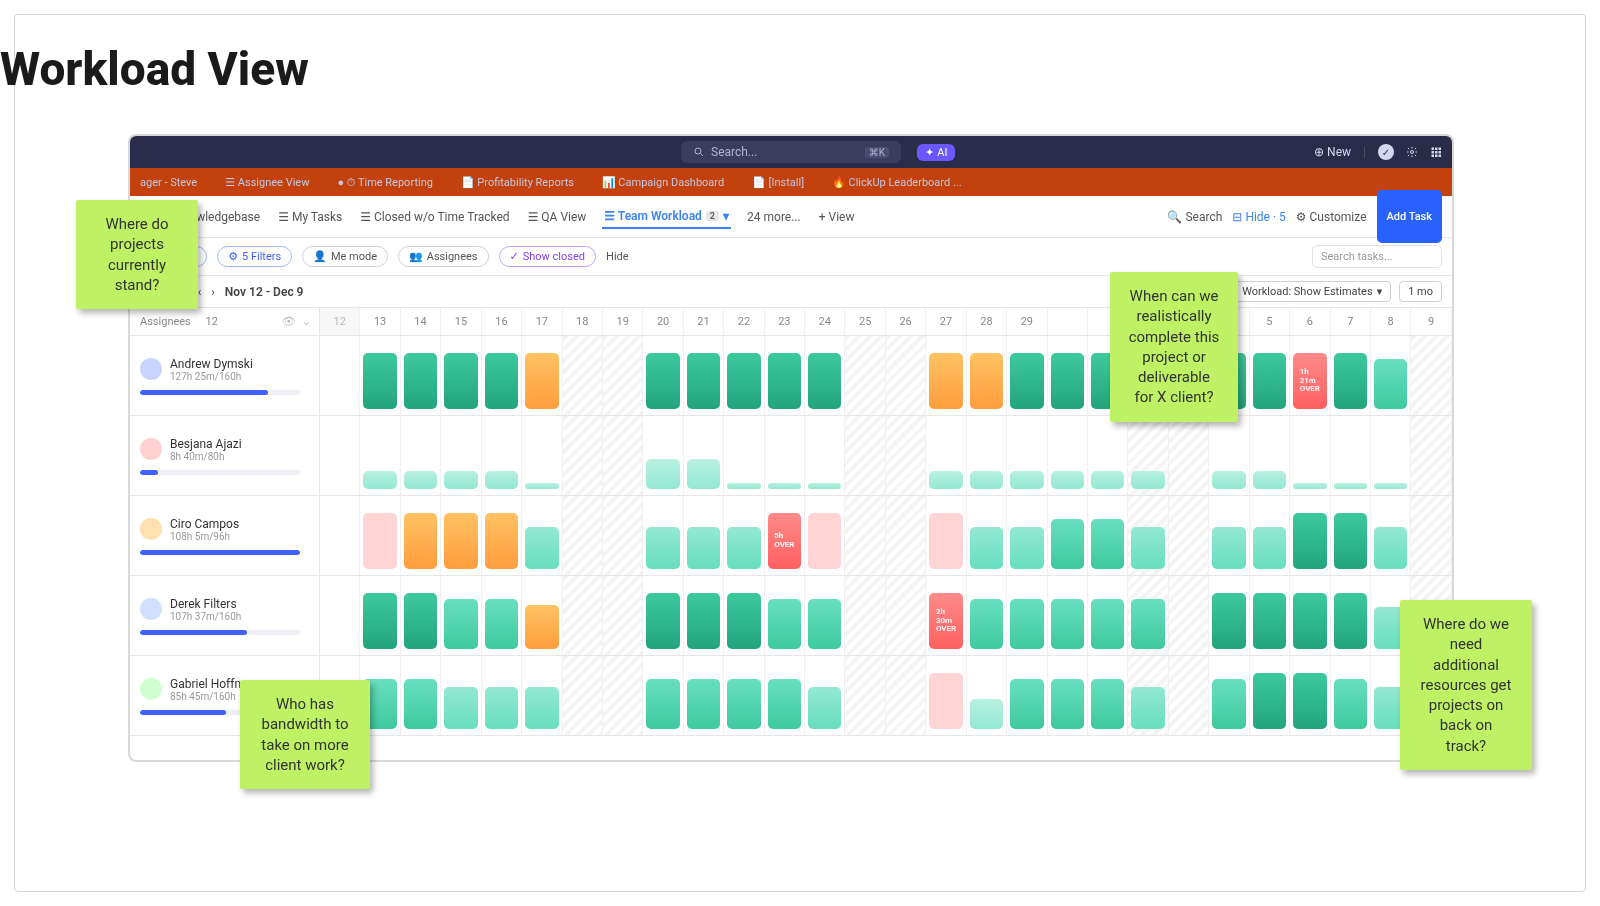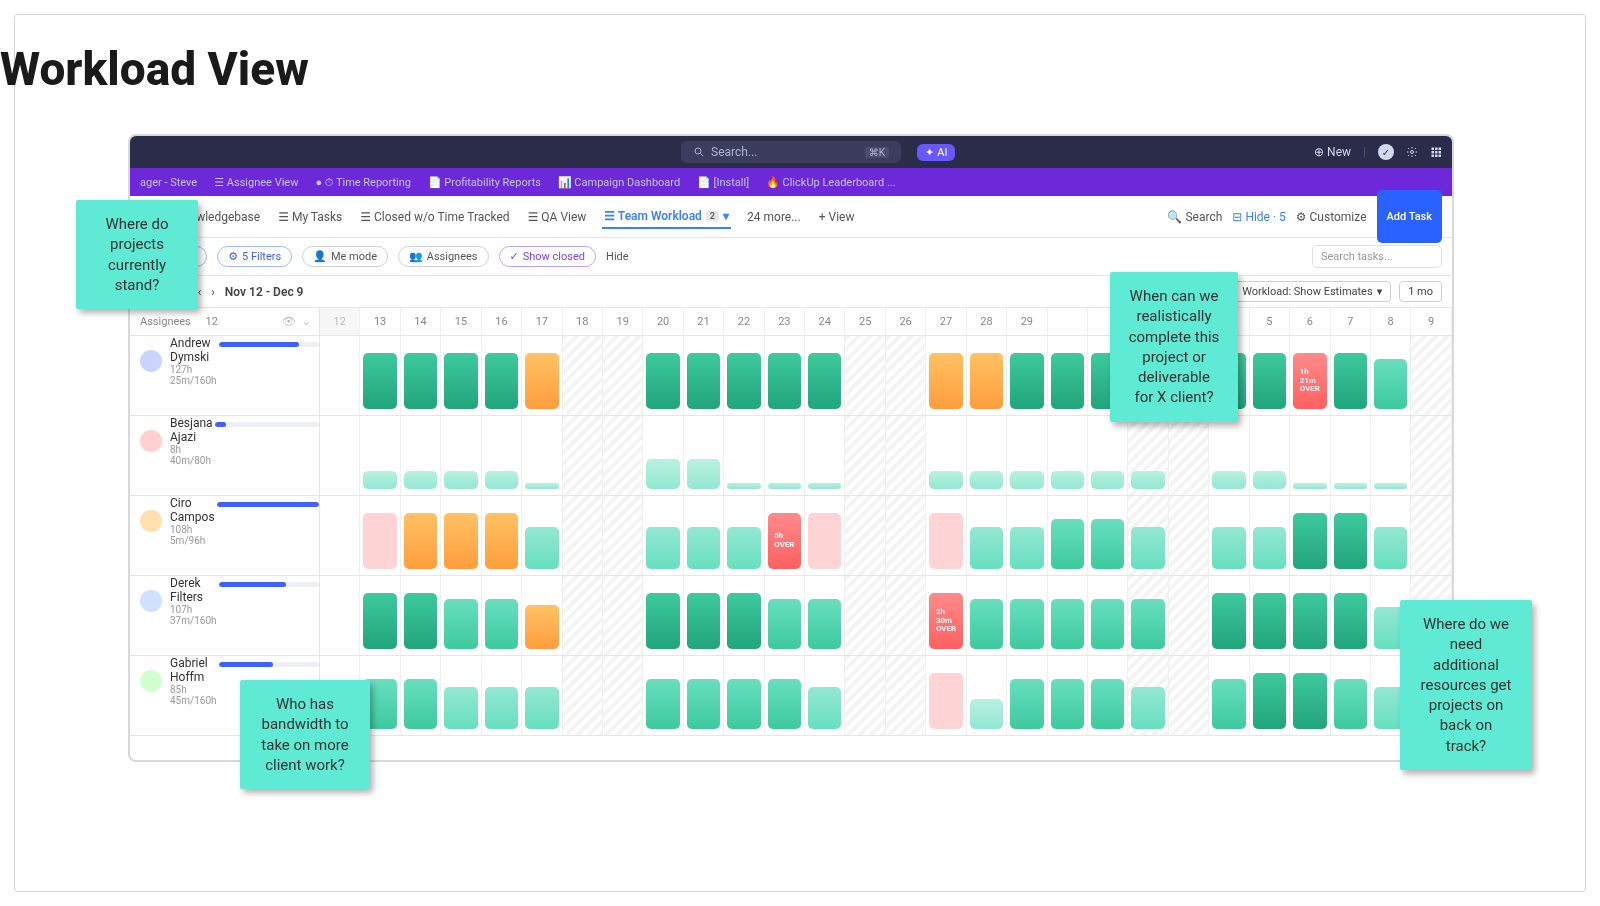--- a/index.html
+++ b/index.html
@@ -7,21 +7,21 @@
 .slide-frame{position:absolute;inset:14px;border:1px solid #d4d4d4;border-radius:4px}
 .slide-title{position:absolute;top:42px;left:0;right:0;font-size:46px;font-weight:800;color:#1a1a1a}
 .app{position:absolute;top:134px;left:128px;width:1326px;height:628px;background:#fff;border:2px solid #d9d9d9;border-radius:8px;overflow:hidden}
 .topbar{height:32px;background:#2b2c49;display:flex;align-items:center;position:relative;color:#9ea3c4;font-size:12px}
 .searchpill{position:absolute;left:50%;transform:translateX(-50%);display:flex;align-items:center;gap:8px;background:#3c3d5c;border-radius:6px;padding:4px 12px;height:22px;color:#aeb3d4;width:220px;justify-content:space-between}
 .searchpill .left{display:flex;align-items:center;gap:6px}
 .kbd{background:#4c4d6e;padding:0 4px;border-radius:3px;font-size:10px}
 .aibtn{position:absolute;left:calc(50% + 126px);background:#6a58ff;color:#fff;border-radius:6px;padding:2px 8px;font-size:11px;display:flex;align-items:center;gap:3px}
 .top-right{position:absolute;right:10px;display:flex;align-items:center;gap:12px;color:#d4d7f0;font-size:12px}
 .top-right .circ{width:16px;height:16px;border-radius:50%;background:#d4d7f0;color:#2b2c49;display:flex;align-items:center;justify-content:center;font-size:10px}
-.tabstrip{height:28px;background:#6d28d9;display:flex;align-items:center;gap:17px;font-size:11px;color:#c3c7e6;padding-left:10px}
+.tabstrip{height:28px;background:#c2410c;display:flex;align-items:center;gap:28px;font-size:11px;color:#c3c7e6;padding-left:10px}
 .tabstrip .tab{display:flex;align-items:center;gap:4px}
 .hdr{height:42px;background:#fff;border-bottom:1px solid #e6e6e6;display:flex;align-items:center;padding:0 10px;justify-content:space-between;font-size:12px;color:#555}
 .views{display:flex;align-items:center;gap:14px}
 .view{display:flex;align-items:center;gap:4px;padding:4px 2px;white-space:nowrap}
 .view.active{color:#3b82f6;border-bottom:2px solid #3b82f6;font-weight:600}
 .chipmini{background:#e6e6e6;color:#555;font-size:9px;padding:0 4px;border-radius:3px}
 .hdr-right{display:flex;align-items:center;gap:10px}
 .btn-blue{background:#2962ff;color:#fff;padding:20px 10px;border-radius:5px;font-size:11px;font-weight:500}
 .filters{height:38px;border-bottom:1px solid #e6e6e6;display:flex;align-items:center;justify-content:space-between;padding:0 10px;font-size:11px;color:#555}
 .filters .left{display:flex;align-items:center;gap:10px}
@@ -33,42 +33,42 @@
 .dateline .left{display:flex;align-items:center;gap:10px}
 .todaybtn{border:1px solid #d0d0d0;border-radius:4px;padding:2px 8px;font-size:11px}
 .dropdown{border:1px solid #d0d0d0;border-radius:4px;padding:3px 8px;font-size:11px;display:flex;align-items:center;gap:4px}
 .grid-head{height:28px;display:flex;border-bottom:1px solid #e6e6e6;font-size:11px;color:#888}
 .assignee-col{width:190px;min-width:190px;border-right:1px solid #e6e6e6;display:flex;align-items:center;padding-left:10px;gap:6px}
 .day-cols{display:flex;flex:1}
 .day-col{flex:1;display:flex;align-items:center;justify-content:center;border-right:1px solid #f0f0f0}
 .day-col.past{background:#f7f7f7;color:#bbb}
 .rows{overflow:hidden}
 .row{display:flex;border-bottom:1px solid #e6e6e6;height:80px}
-.row .assignee-col{display:flex;flex-direction:row;align-items:flex-start;justify-content:center;padding-left:10px;gap:2px}
+.row .assignee-col{display:flex;flex-direction:column;align-items:flex-start;justify-content:center;padding-left:10px;gap:2px}
 .person{display:flex;align-items:center;gap:8px}
 .avatar{width:22px;height:22px;border-radius:50%;background:#ddd;display:flex;align-items:center;justify-content:center;font-size:10px;color:#555;flex-shrink:0}
 .pname{font-size:12px;color:#333}
 .phours{font-size:10px;color:#999}
 .pbar{width:160px;height:5px;background:#eef0f5;border-radius:3px;margin-top:6px;overflow:hidden}
 .pfill{height:100%;background:#4060ff;border-radius:3px}
 .cells{display:flex;flex:1}
 .cell{flex:1;border-right:1px solid #f0f0f0;display:flex;align-items:flex-end;justify-content:center;padding:6px 3px}
 .cell.wknd{background:repeating-linear-gradient(135deg,#f4f4f4 0 4px,#fff 4px 8px)}
 .bar{width:100%;border-radius:5px;position:relative;display:flex;flex-direction:column;align-items:center;justify-content:center;color:#fff;font-size:8px;font-weight:600;line-height:1.1}
 .bar.teal-f{background:linear-gradient(180deg,#3ec99e,#22a47c);height:56px}
 .bar.teal-m{background:linear-gradient(180deg,#68dfbf,#3ec99e);height:50px}
 .bar.teal-l{background:linear-gradient(180deg,#93e8d2,#68dfbf);height:42px}
 .bar.teal-s{background:linear-gradient(180deg,#b9f0e1,#93e8d2);height:30px}
 .bar.teal-xs{background:linear-gradient(180deg,#b9f0e1,#93e8d2);height:18px}
 .bar.orange{background:linear-gradient(180deg,#ffc263,#ff9d3e);height:56px}
 .bar.orange-m{background:linear-gradient(180deg,#ffc263,#ff9d3e);height:44px}
 .bar.red{background:linear-gradient(180deg,#ff8a8a,#ff6060);height:56px}
 .bar.pink{background:#ffd4d4;height:56px}
 .bar.mini{background:linear-gradient(180deg,#b9f0e1,#93e8d2);height:6px}
-.sticky{position:absolute;background:#5eead4;padding:14px 18px;font-size:15px;color:#333;text-align:center;line-height:1.35;box-shadow:3px 4px 6px rgba(0,0,0,.3);border-radius:2px}
+.sticky{position:absolute;background:#bef264;padding:14px 18px;font-size:15px;color:#333;text-align:center;line-height:1.35;box-shadow:3px 4px 6px rgba(0,0,0,.3);border-radius:2px}
 .ico{display:inline-flex;width:12px;height:12px}
 </style>
 </head>
 <body>
 
 <div class="slide-frame"></div>
 <div class="slide-title">Workload View</div>
 
 <div class="app">
   <div class="topbar">

